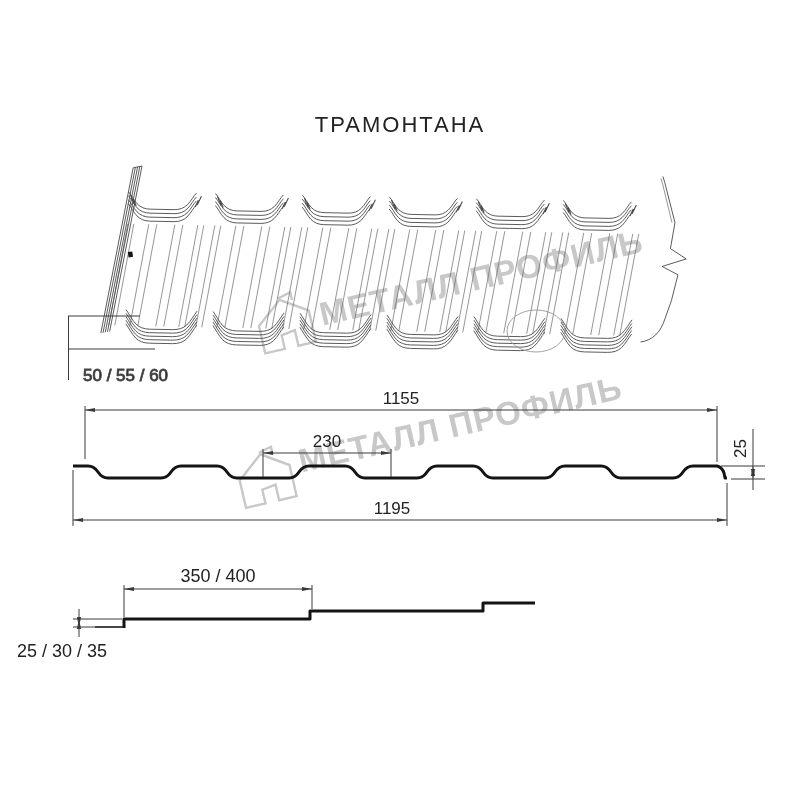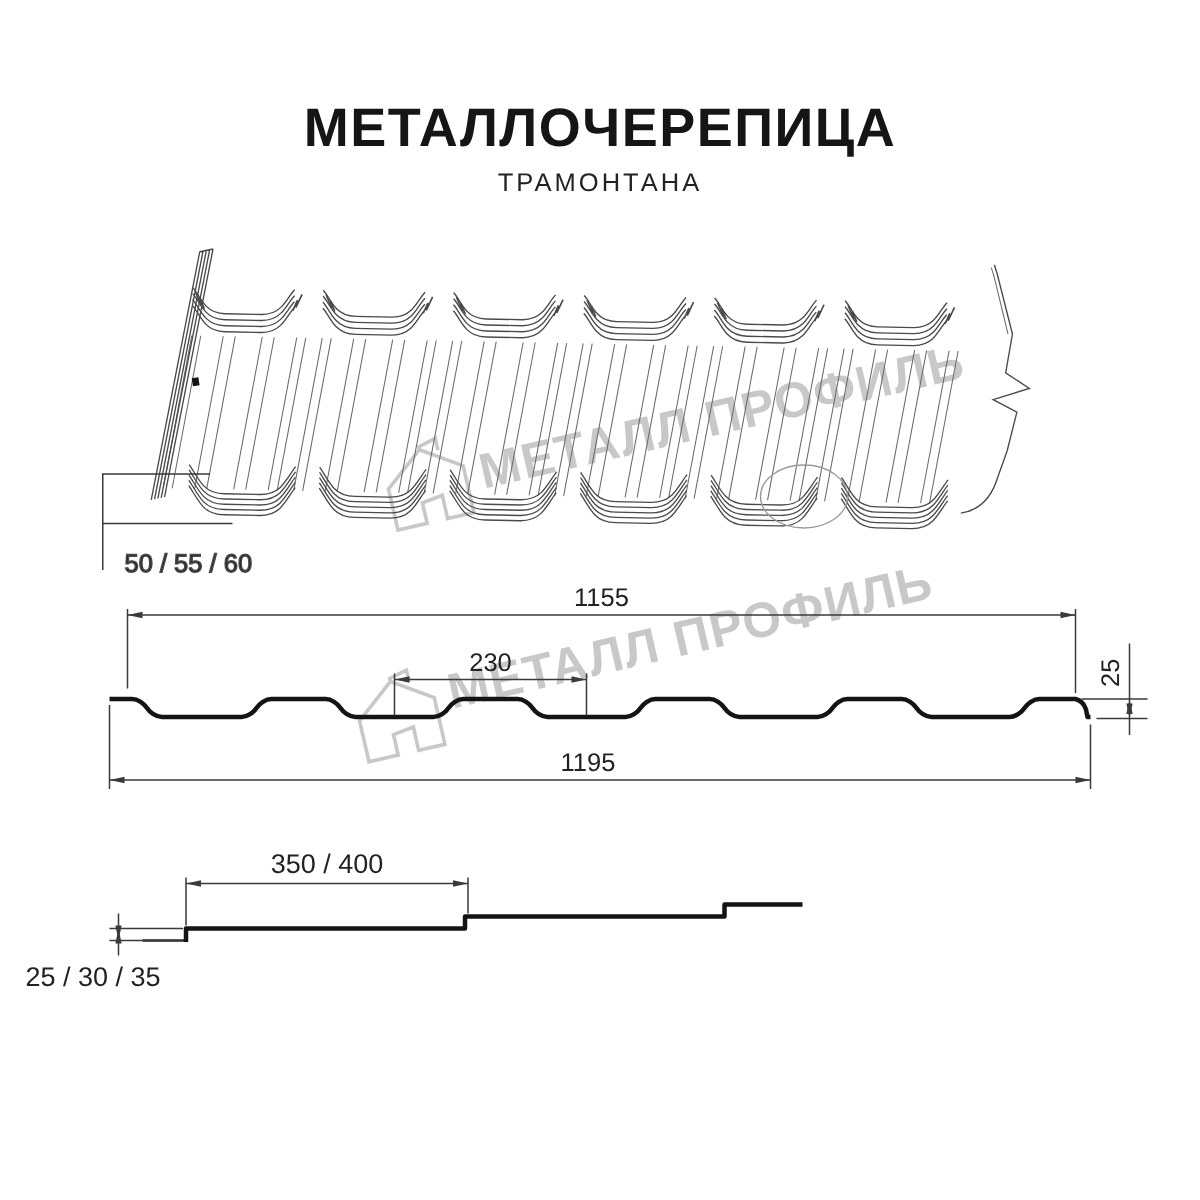--- a/index.html
+++ b/index.html
@@ -1,39 +1,38 @@
 <!DOCTYPE html>
 <html><head>
 <meta charset="utf-8">
 <style>
   html,body{margin:0;padding:0;background:#fff;}
   #canvas{position:relative;width:800px;height:800px;background:#ffffff;overflow:hidden;
           font-family:"Liberation Sans", sans-serif;}
   #title{position:absolute;top:64px;left:0;width:100%;text-align:center;
          font-size:36px;font-weight:800;letter-spacing:1px;color:#151515;}
   #subtitle{position:absolute;top:112px;left:0;width:100%;text-align:center;
-         font-size:17px;font-weight:500;letter-spacing:2px;color:#222;}
+         font-size:22px;font-weight:500;letter-spacing:2px;color:#222;}
   svg{position:absolute;top:0;left:0;}
   .wire{stroke:#4a4a4a;stroke-width:0.9;fill:none;}
   .wire2{stroke:#6a6a6a;stroke-width:0.7;fill:none;}
   .thick{stroke:#141414;stroke-width:3;fill:none;stroke-linejoin:round;}
   .thin15{stroke:#2a2a2a;stroke-width:1.6;fill:none;}
   .dim{stroke:#3a3a3a;stroke-width:1;fill:none;}
   .arr{fill:#3a3a3a;stroke:none;}
   .dimtxt{font-family:"Liberation Sans",sans-serif;font-size:17px;fill:#222;}
   .dimtxt18{font-family:"Liberation Sans",sans-serif;font-size:18px;fill:#222;}
   .wmtxt{font-family:"Liberation Sans",sans-serif;font-size:33px;font-weight:700;letter-spacing:1px;}
   .ring{stroke:#9a9a9a;stroke-width:0.9;fill:none;}
 </style>
 </head>
 <body>
 
 <div id="canvas">
 
-  <div id="title">МЕТАЛЛОЧЕРЕПИЦА</div>
   <div id="subtitle">ТРАМОНТАНА</div>
 
   <svg width="800" height="800" viewBox="0 0 800 800">
 
     <defs>
 
       <path id="tm" d="q25,-6 50,0 c3,1 5,5 7,10 q4,11 11,12 q7,-1 11,-12 c2,-5 4,-9 8,-10" fill="none"></path>
 
       <path id="bd1" d="M-13,26 c3,3 5,8 9,12 q5,5 13,5 h24 q8,0 13,-5 c4,-4 6,-9 9,-12" fill="none"></path>
       <g id="bd">

